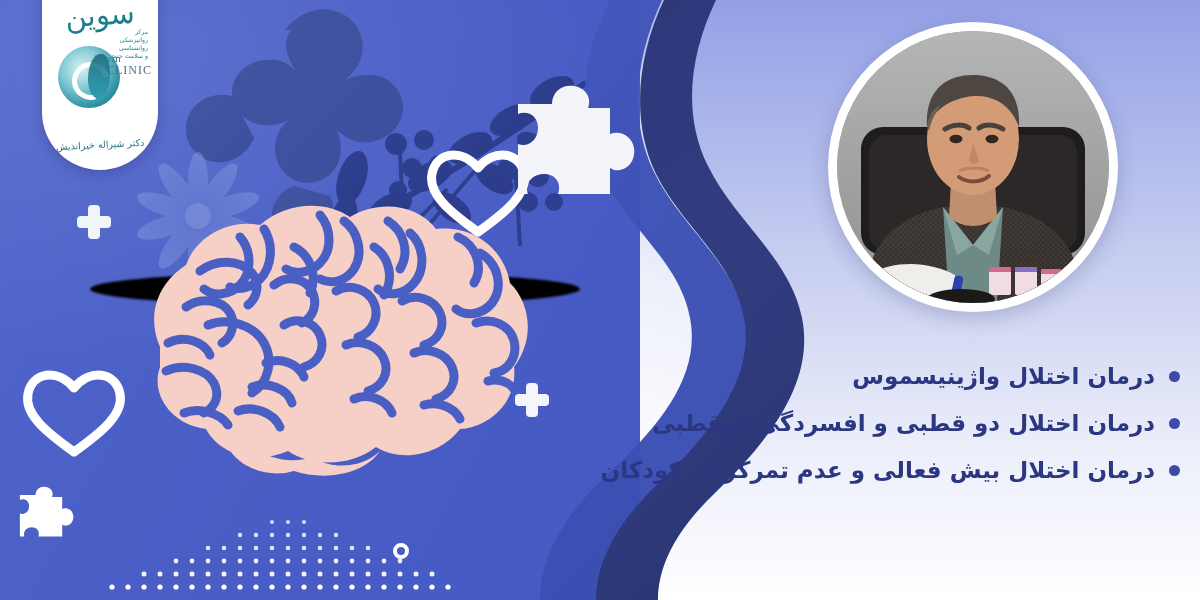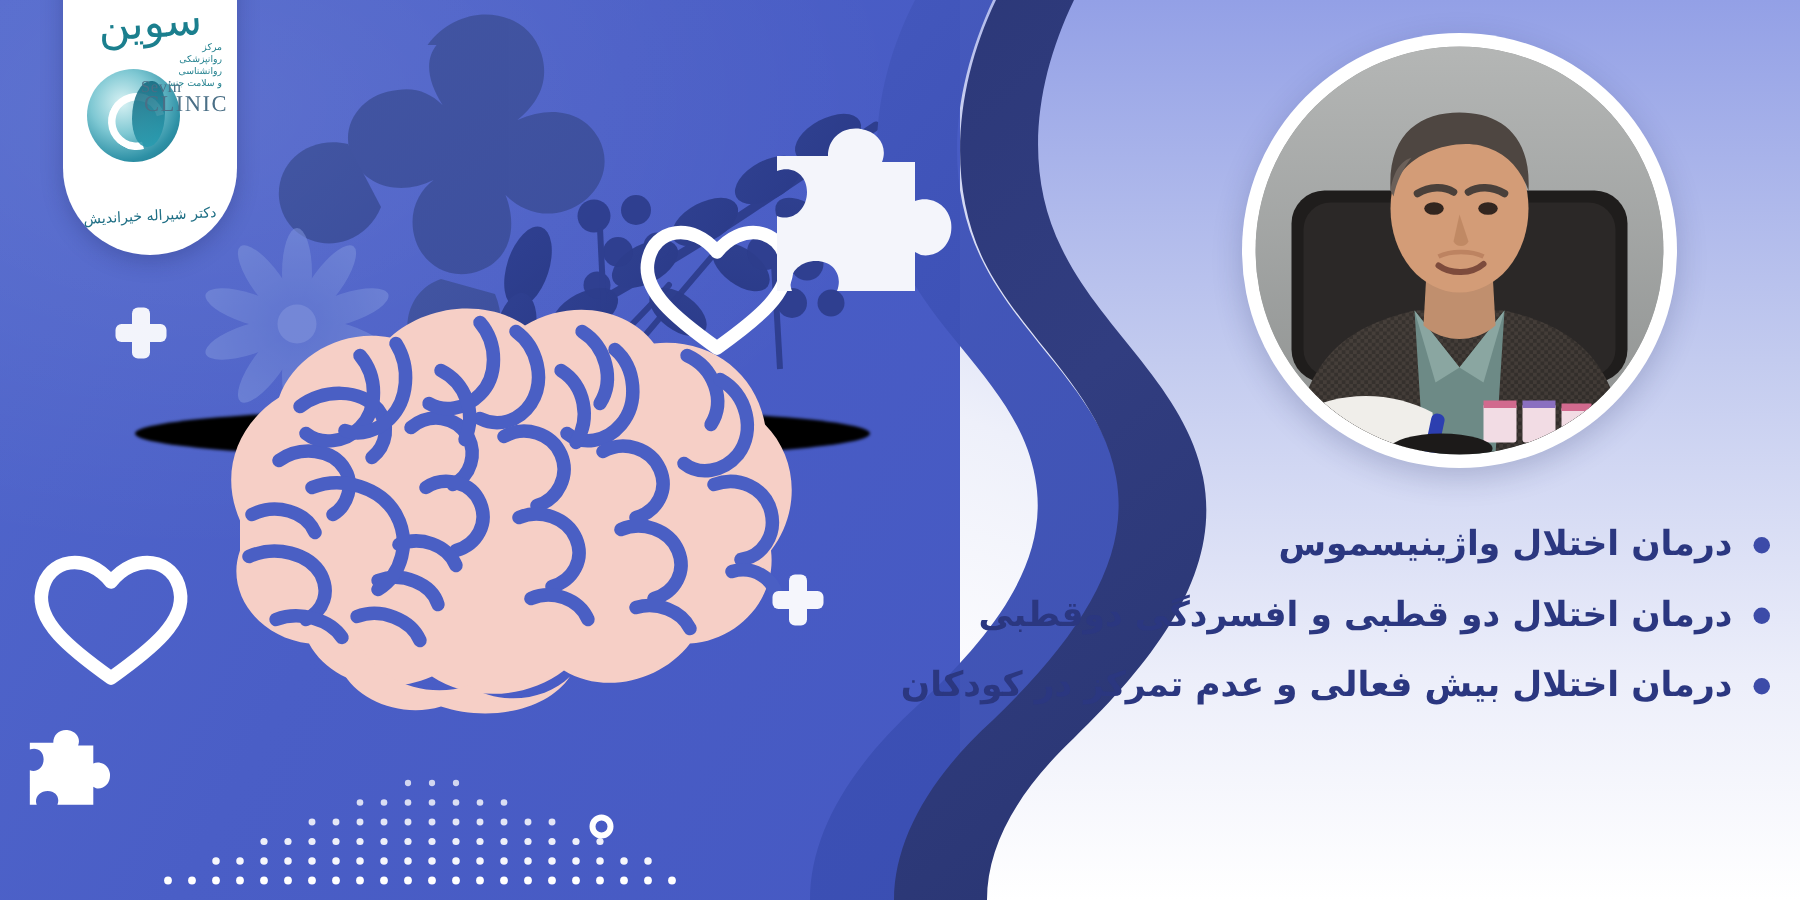--- a/index.html
+++ b/index.html
@@ -55,21 +55,21 @@
   }
   .logo-sub-fa{
     position:absolute;top:44px;left:24px;width:76px;text-align:right;
     font-size:6.2px;line-height:8px;color:#1d7e8c;direction:rtl;
   }
   .logo-latin{
     position:absolute;top:68px;left:46px;width:58px;
     font-size:11px;line-height:12px;color:#4a6f86;text-align:left;
     font-family:"Liberation Serif",serif;letter-spacing:.4px;
   }
-  .logo-latin .sm{font-size:15px;letter-spacing:1px;margin-left:30px;}
+  .logo-latin .sm{font-size:12px;letter-spacing:1px;margin-left:30px;}
   .logo-mark{
     position:absolute;left:10px;top:62px;width:62px;height:62px;border-radius:50%;
     background:radial-gradient(circle at 38% 36%, #d9f2f4 0%, #7fc8d3 38%, #2e91a6 70%, #186b82 100%);
   }
   .logo-mark::before{
     content:"";position:absolute;left:14px;top:16px;width:28px;height:28px;border-radius:50%;
     border:5px solid #ffffff;border-right-color:transparent;transform:rotate(30deg);
   }
   .logo-mark::after{
     content:"";position:absolute;left:30px;top:8px;width:22px;height:44px;border-radius:60% 40% 55% 45%;
@@ -107,21 +107,21 @@
     position:absolute;left:828px;top:22px;width:290px;height:290px;border-radius:50%;
     background:#fff;padding:9px;box-shadow:0 6px 20px rgba(30,40,95,.22);
   }
   .portrait-img{
     position:relative;width:100%;height:100%;border-radius:50%;overflow:hidden;
     background:#9c9e9d;
   }
 
   
   .service-list{
-    position:absolute;right:20px;top:340px;width:600px;
+    position:absolute;right:20px;top:353px;width:600px;
     direction:rtl;text-align:right;
   }
   .service-item{
     display:flex;align-items:center;justify-content:flex-start;
     gap:12px;height:47px;
   }
   .bullet{
     flex:0 0 auto;width:11px;height:11px;border-radius:50%;
     background:#3c4ba8;margin-left:2px;
   }

